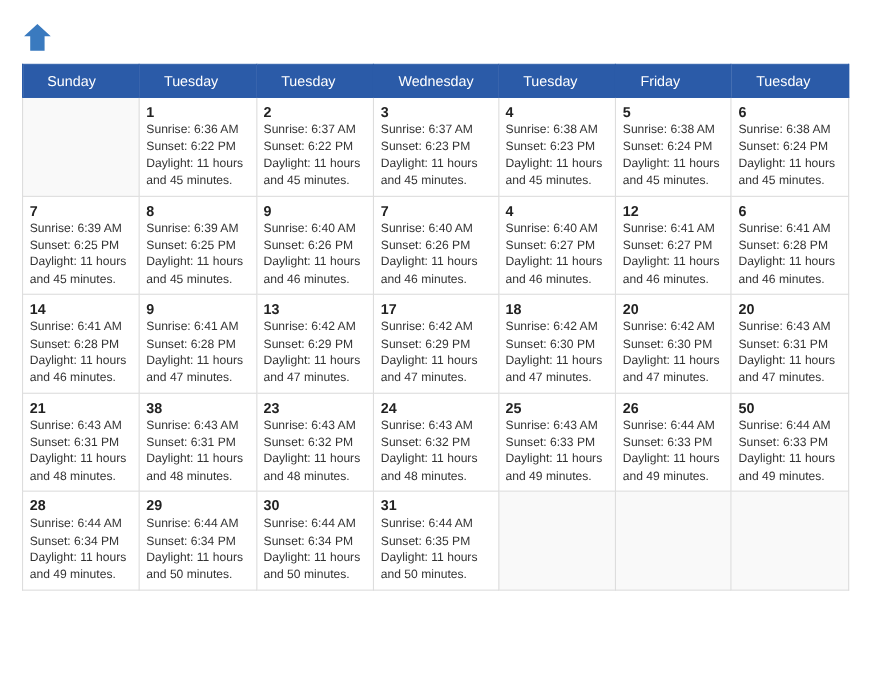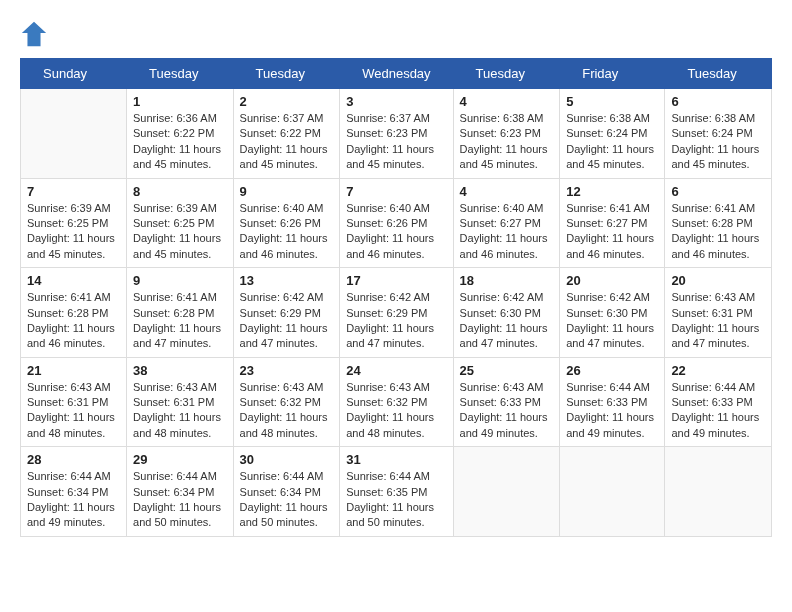--- a/index.html
+++ b/index.html
@@ -284,21 +284,21 @@
 Sunset: 6:33 PM
 Daylight: 11 hours and 49 minutes.</div>
         </td>
         <td>
           <span class="day-num">26</span>
           <div class="day-detail">Sunrise: 6:44 AM
 Sunset: 6:33 PM
 Daylight: 11 hours and 49 minutes.</div>
         </td>
         <td>
-          <span class="day-num">22</span>
+          <span class="day-num">50</span>
           <div class="day-detail">Sunrise: 6:44 AM
 Sunset: 6:33 PM
 Daylight: 11 hours and 49 minutes.</div>
         </td>
       </tr>
       <tr>
         <td>
           <span class="day-num">28</span>
           <div class="day-detail">Sunrise: 6:44 AM
 Sunset: 6:34 PM

